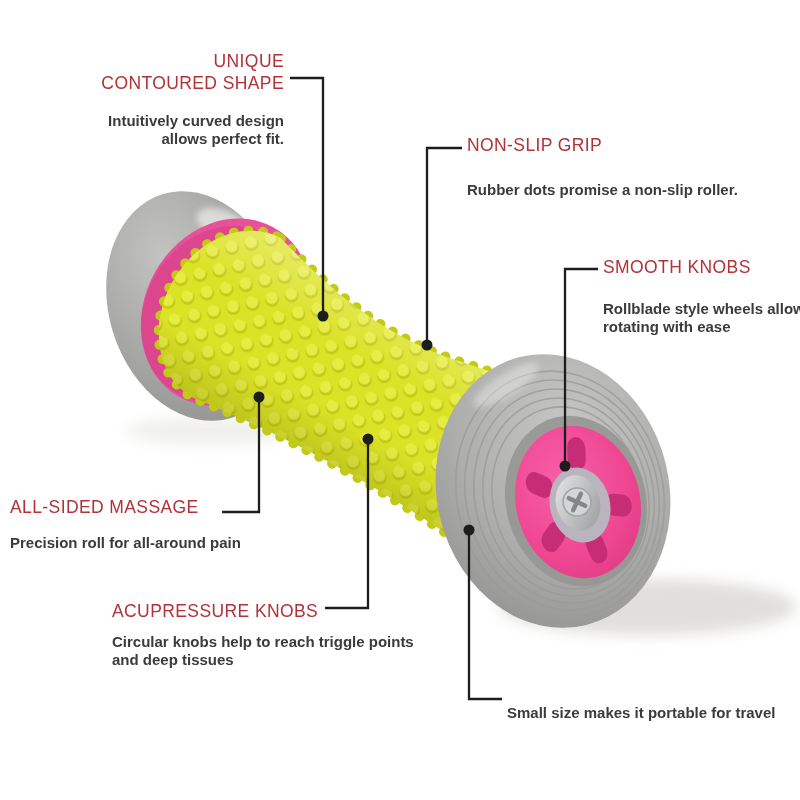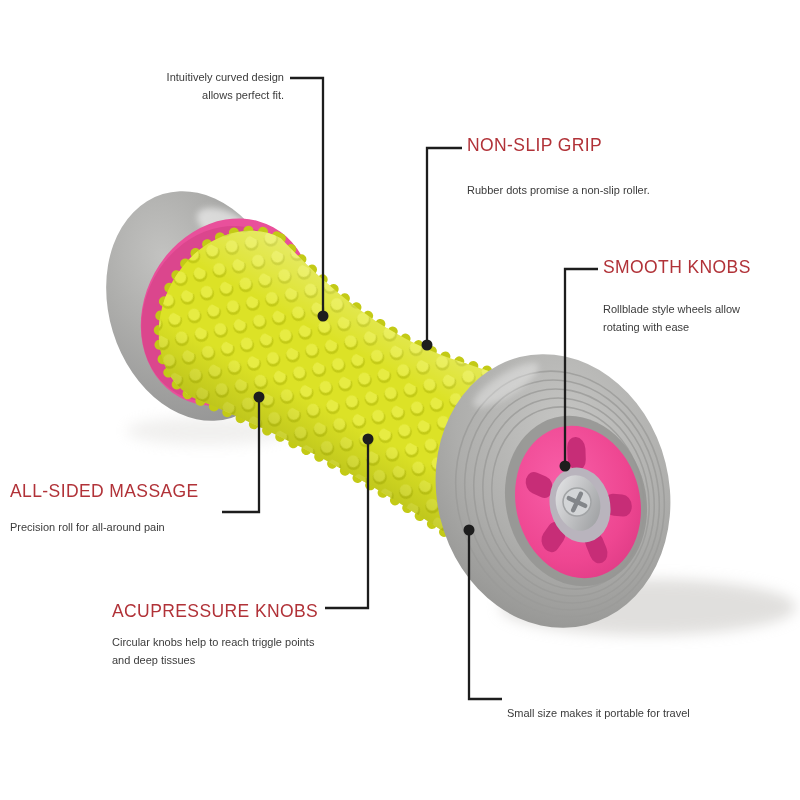--- a/index.html
+++ b/index.html
@@ -23,32 +23,32 @@
   .stage{position:relative;width:800px;height:800px;overflow:hidden;}
   .layer{position:absolute;left:0;top:0;width:800px;height:800px;}
   svg{display:block;}
 
   .callout{position:absolute;z-index:4;}
   .callout .title{
     font-size:17.5px;line-height:22px;letter-spacing:.4px;
     color:var(--heading-red,#b13238);font-weight:400;white-space:nowrap;
   }
   .callout .desc{
-    font-size:11px;line-height:18px;font-weight:normal;
+    font-size:15px;line-height:18px;font-weight:bold;
     color:var(--text-gray,#3b3b3b);white-space:nowrap;
   }
   .callout .ln{display:block;}
 
   .c1{right:516px;top:50px;text-align:right;}
   .c1 .desc{margin-top:18px;}
   .c2{left:467px;top:134px;}
   .c2 .desc{margin-top:25px;}
   .c3{left:603px;top:256px;}
   .c3 .desc{margin-top:22px;}
-  .c4{left:10px;top:480px;}
+  .c4{left:10px;top:496px;}
   .c4 .desc{margin-top:16px;}
   .c5{left:112px;top:600px;}
   .c5 .desc{margin-top:11px;}
   .c6{left:507px;top:689px;}
   .c6 .desc{margin-top:15px;}
 </style>
 </head>
 <body>
 
 <div class="stage">
@@ -153,20 +153,24 @@
       <circle cx="323" cy="316" r="5.5"></circle>
       <circle cx="427" cy="345" r="5.5"></circle>
       <circle cx="565" cy="466" r="5.5"></circle>
       <circle cx="259" cy="397" r="5.5"></circle>
       <circle cx="368" cy="439" r="5.5"></circle>
       <circle cx="469" cy="530" r="5.5"></circle>
     </g>
   </svg>
 
   <div class="callout c1">
+    <div class="title">
+      <span class="ln">UNIQUE</span>
+      <span class="ln">CONTOURED SHAPE</span>
+    </div>
     <div class="desc">
       <span class="ln">Intuitively curved design</span>
       <span class="ln">allows perfect fit.</span>
     </div>
   </div>
 
   <div class="callout c2">
     <div class="title">
       <span class="ln">NON-SLIP GRIP</span>
     </div>

